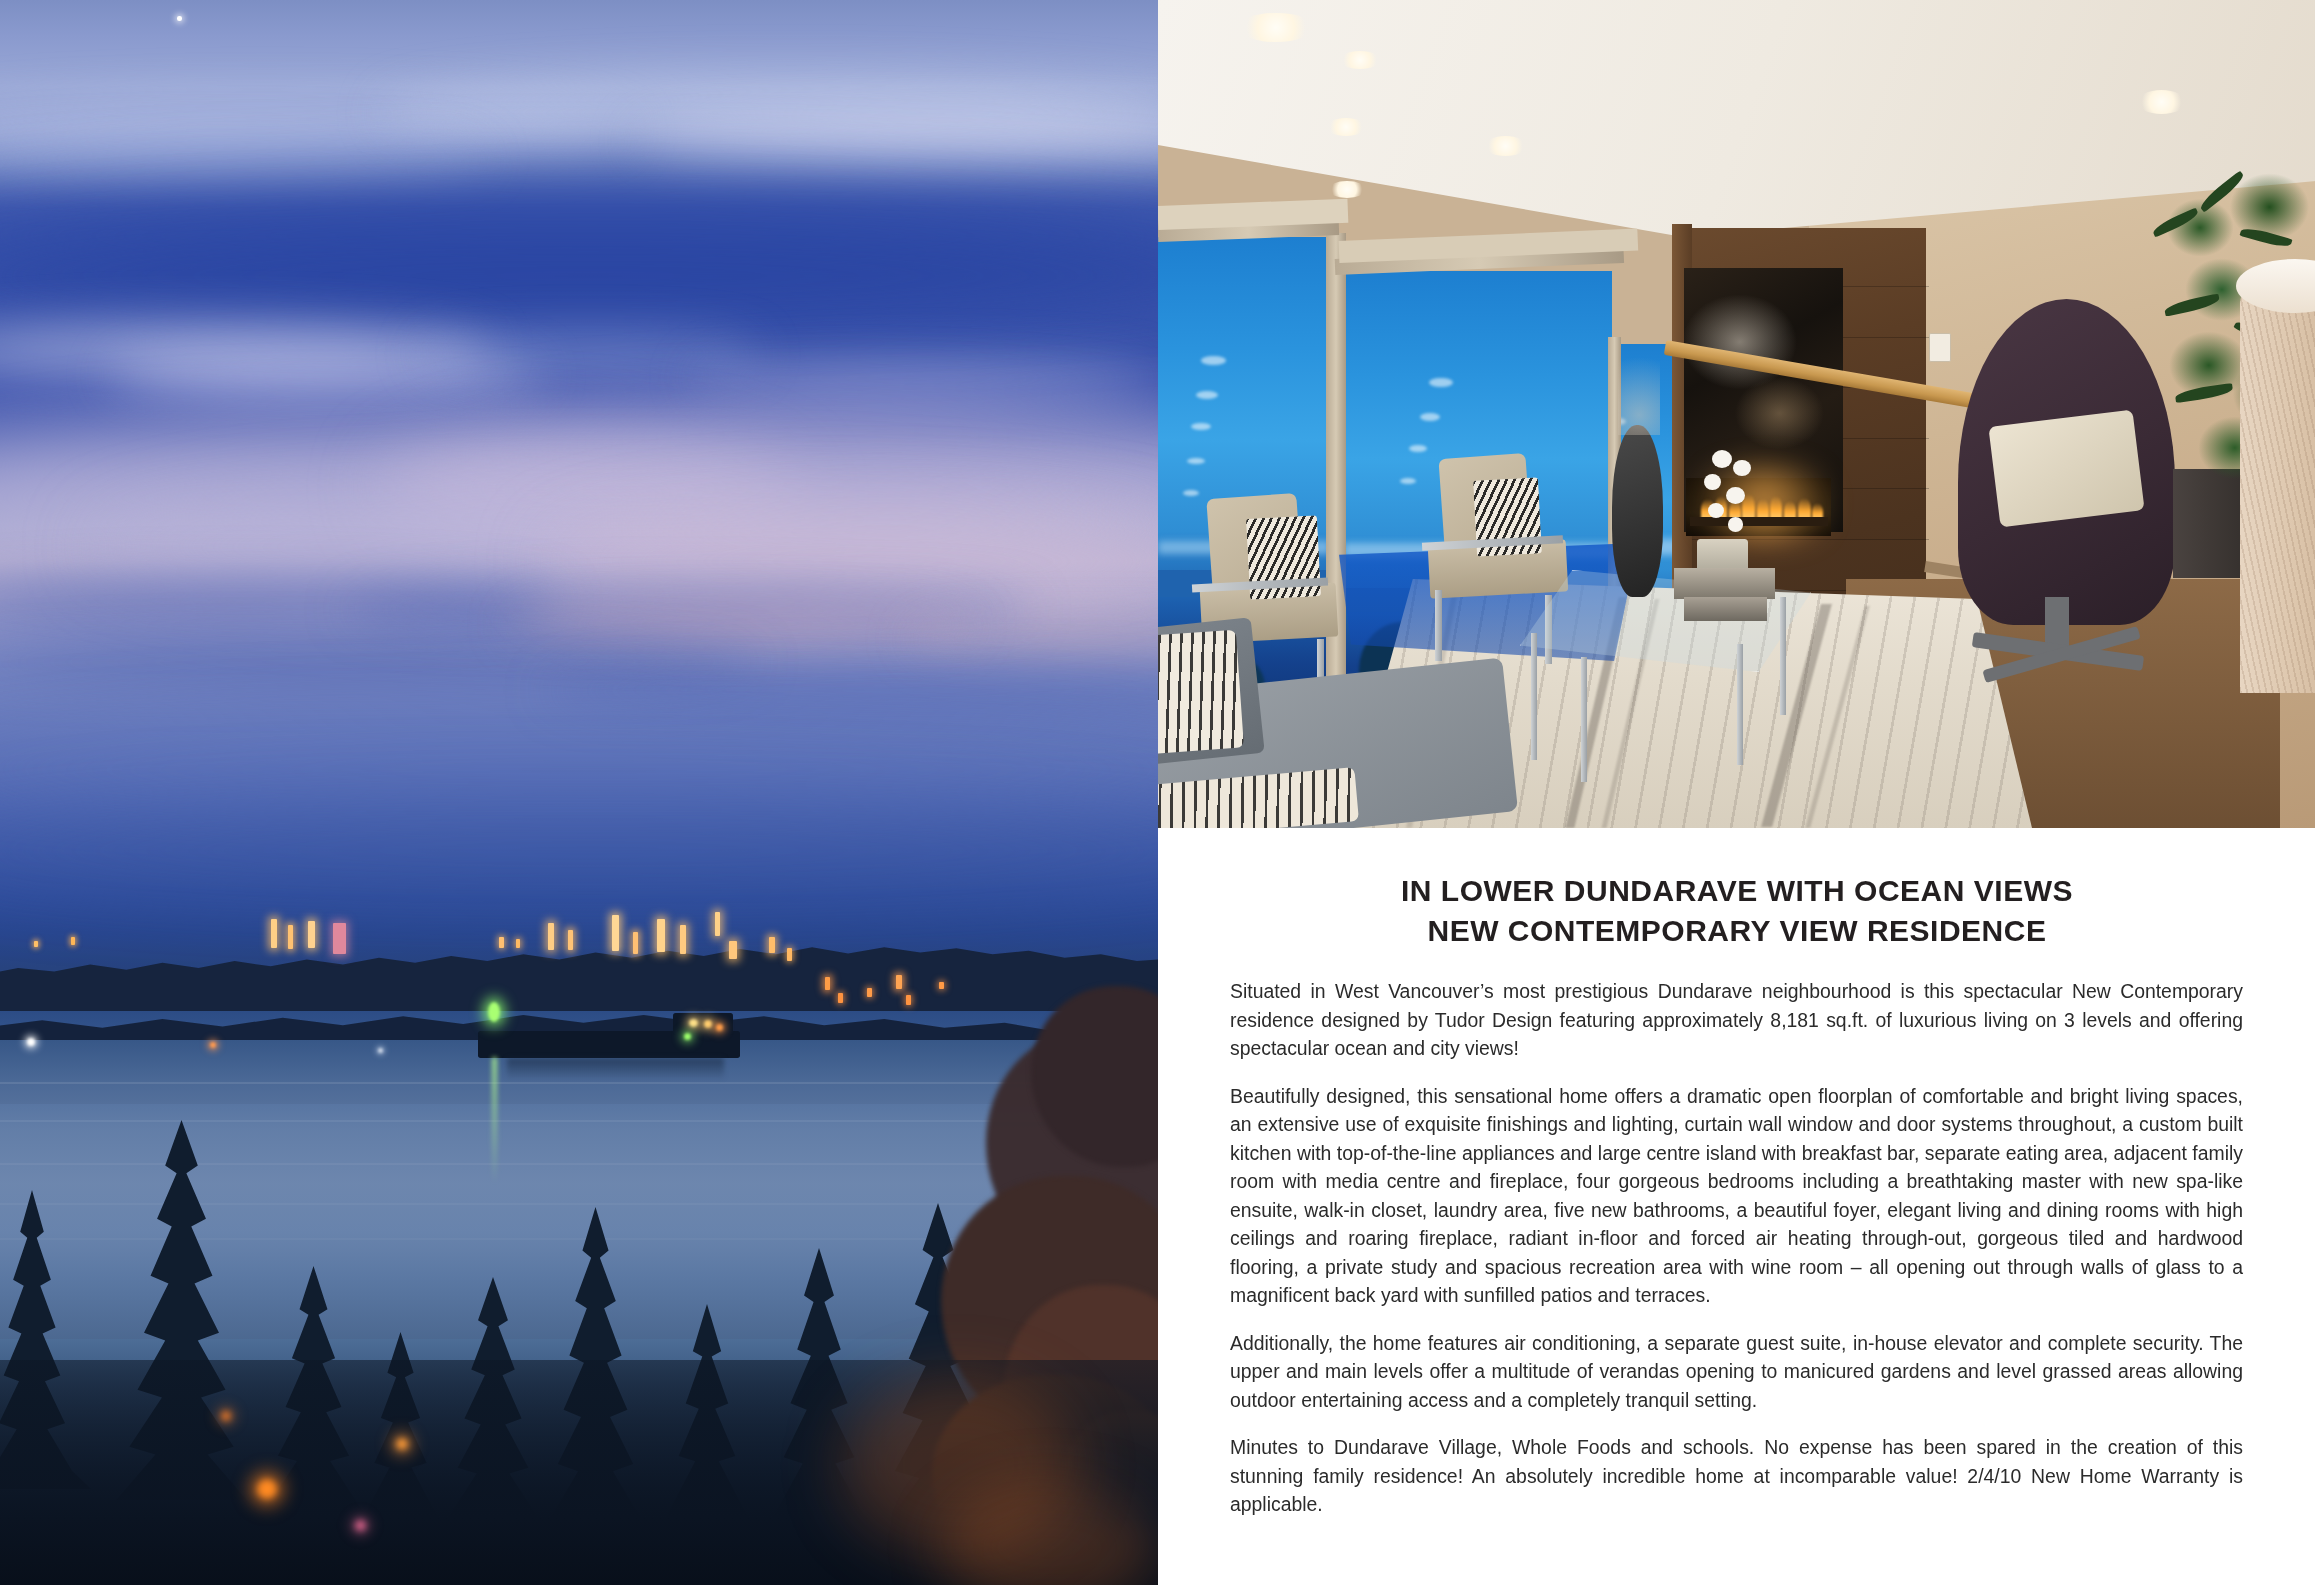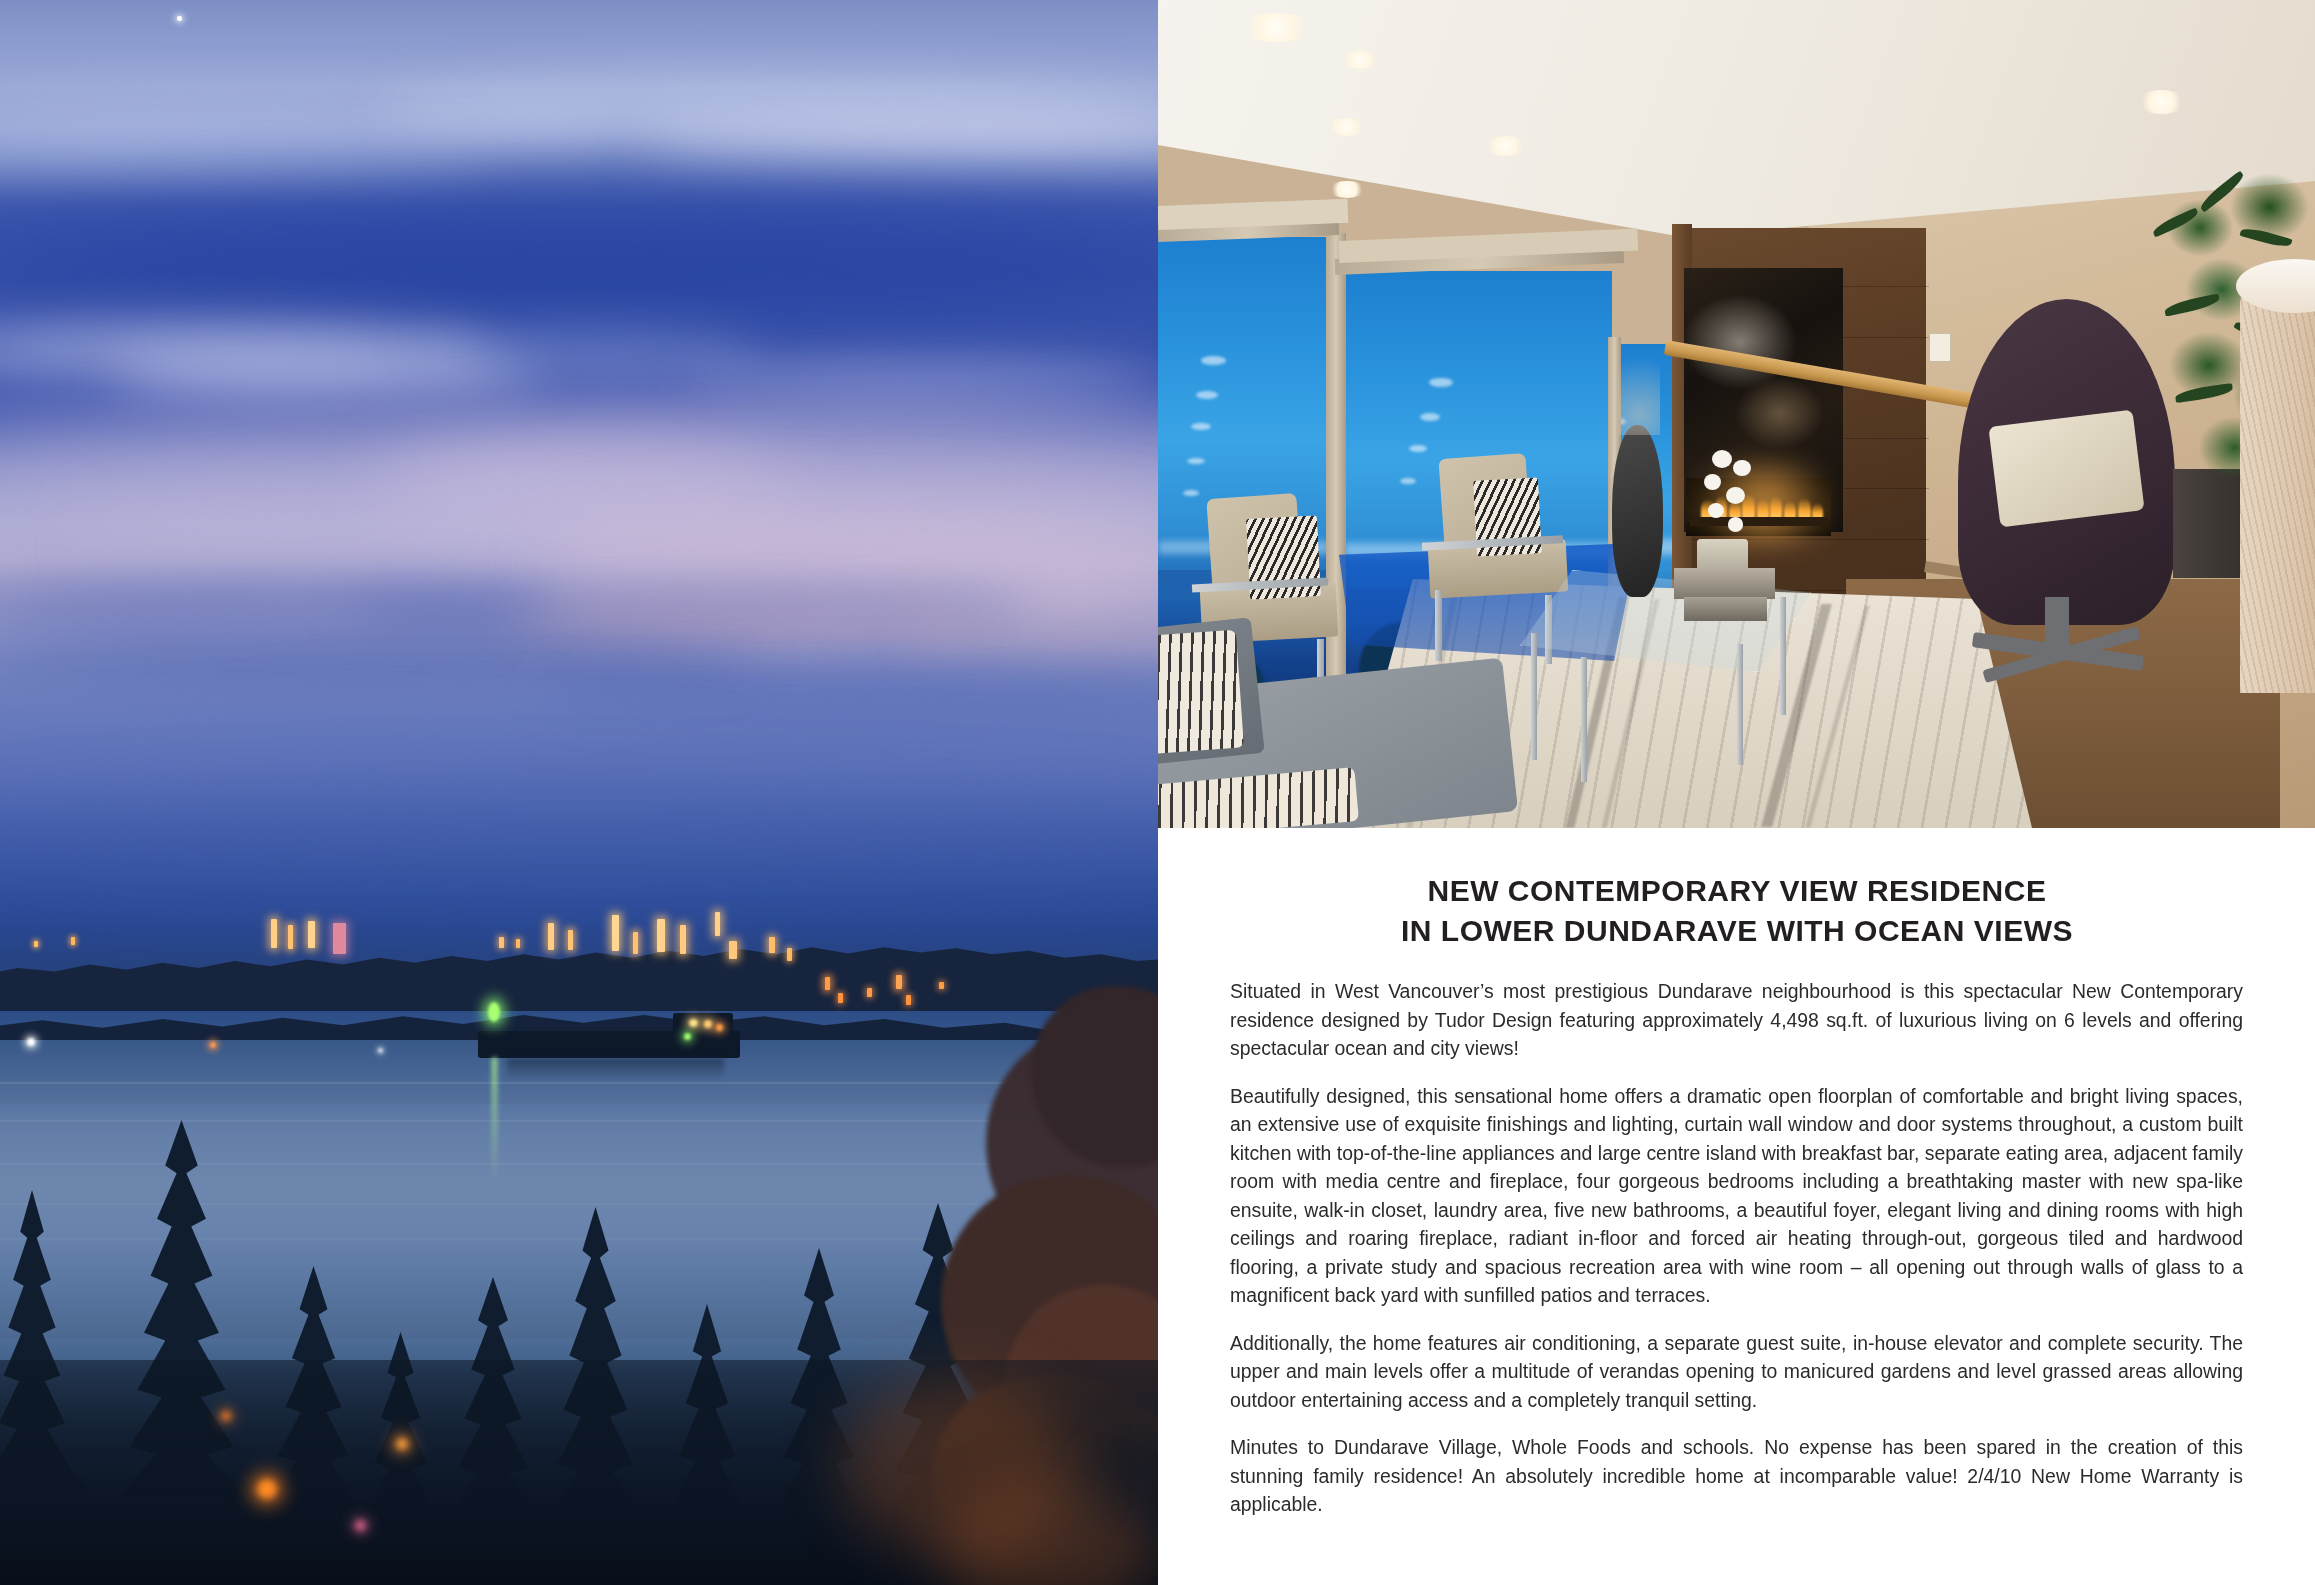--- a/index.html
+++ b/index.html
@@ -505,26 +505,26 @@
 
     <div class="lampshade" style="left:1082px;top:268px;width:109px;height:425px;"></div>
     <div style="position:absolute;left:1078px;top:259px;width:118px;height:54px;border-radius:50%;
                 background:linear-gradient(to bottom,#fbf7f1,#ece0d0);"></div>
 
   </div>
 
   <div class="textblock">
 
     <div class="headline">
+      <span class="hl-line">IN LOWER DUNDARAVE WITH OCEAN VIEWS</span>
       <span class="hl-line">NEW CONTEMPORARY VIEW RESIDENCE</span>
-      <span class="hl-line">IN LOWER DUNDARAVE WITH OCEAN VIEWS</span>
     </div>
 
     <div class="body-col">
-      <p>Situated in West Vancouver’s most prestigious Dundarave neighbourhood is this spectacular New Contemporary residence designed by Tudor Design featuring approximately 4,498 sq.ft. of luxurious living on 6 levels and offering spectacular ocean and city views!</p>
+      <p>Situated in West Vancouver’s most prestigious Dundarave neighbourhood is this spectacular New Contemporary residence designed by Tudor Design featuring approximately 8,181 sq.ft. of luxurious living on 3 levels and offering spectacular ocean and city views!</p>
       <p>Beautifully designed, this sensational home offers a dramatic open floorplan of comfortable and bright living spaces, an extensive use of exquisite finishings and lighting, curtain wall window and door systems throughout, a custom built kitchen with top-of-the-line appliances and large centre island with breakfast bar, separate eating area, adjacent family room with media centre and fireplace, four gorgeous bedrooms including a breathtaking master with new spa-like ensuite, walk-in closet, laundry area, five new bathrooms, a beautiful foyer, elegant living and dining rooms with high ceilings and roaring fireplace, radiant in-floor and forced air heating through-out, gorgeous tiled and hardwood flooring, a private study and spacious recreation area with wine room – all opening out through walls of glass to a magnificent back yard with sunfilled patios and terraces.</p>
       <p>Additionally, the home features air conditioning, a separate guest suite, in-house elevator and complete security.  The upper and main levels offer a multitude of verandas opening to manicured gardens and level grassed areas allowing outdoor entertaining access and a completely tranquil setting.</p>
       <p>Minutes to Dundarave Village, Whole Foods and schools.  No expense has been spared in the creation of this stunning family residence!  An absolutely incredible home at incomparable value!  2/4/10 New Home Warranty is applicable.</p>
     </div>
 
   </div>
 
 </div>
 
 

